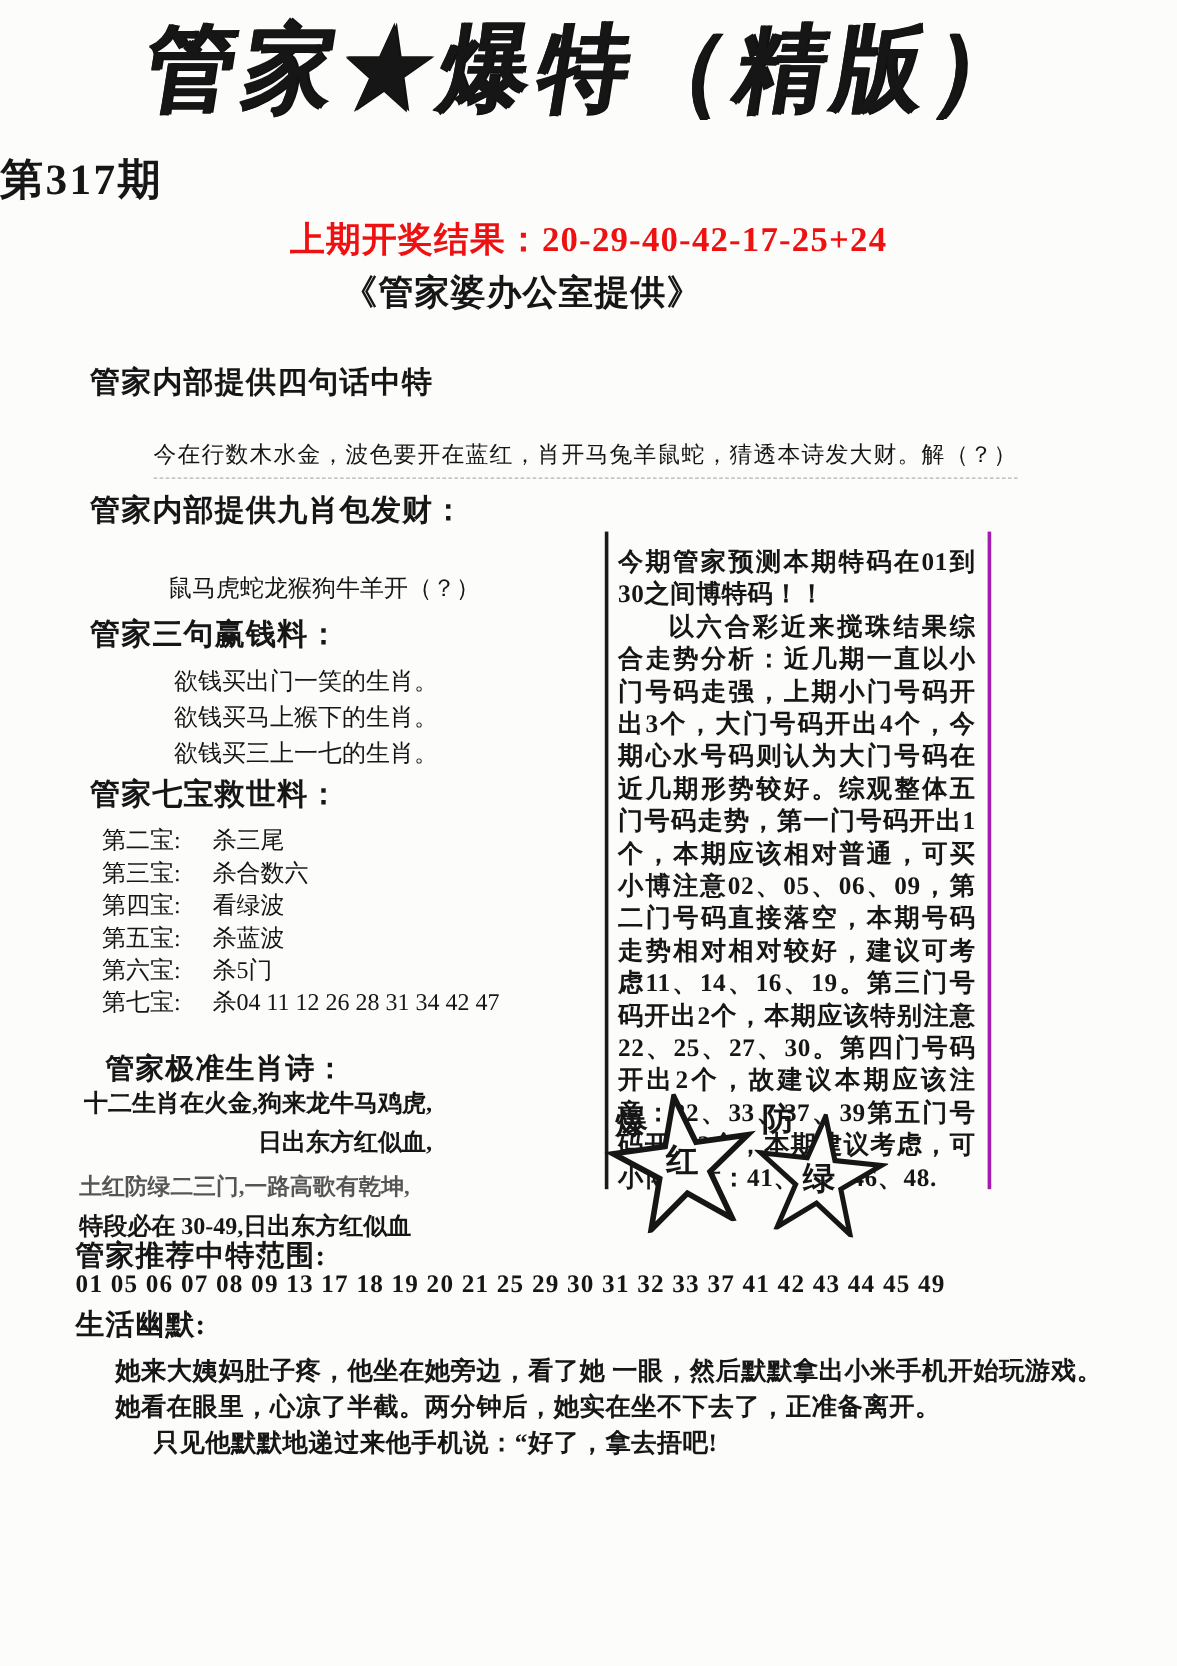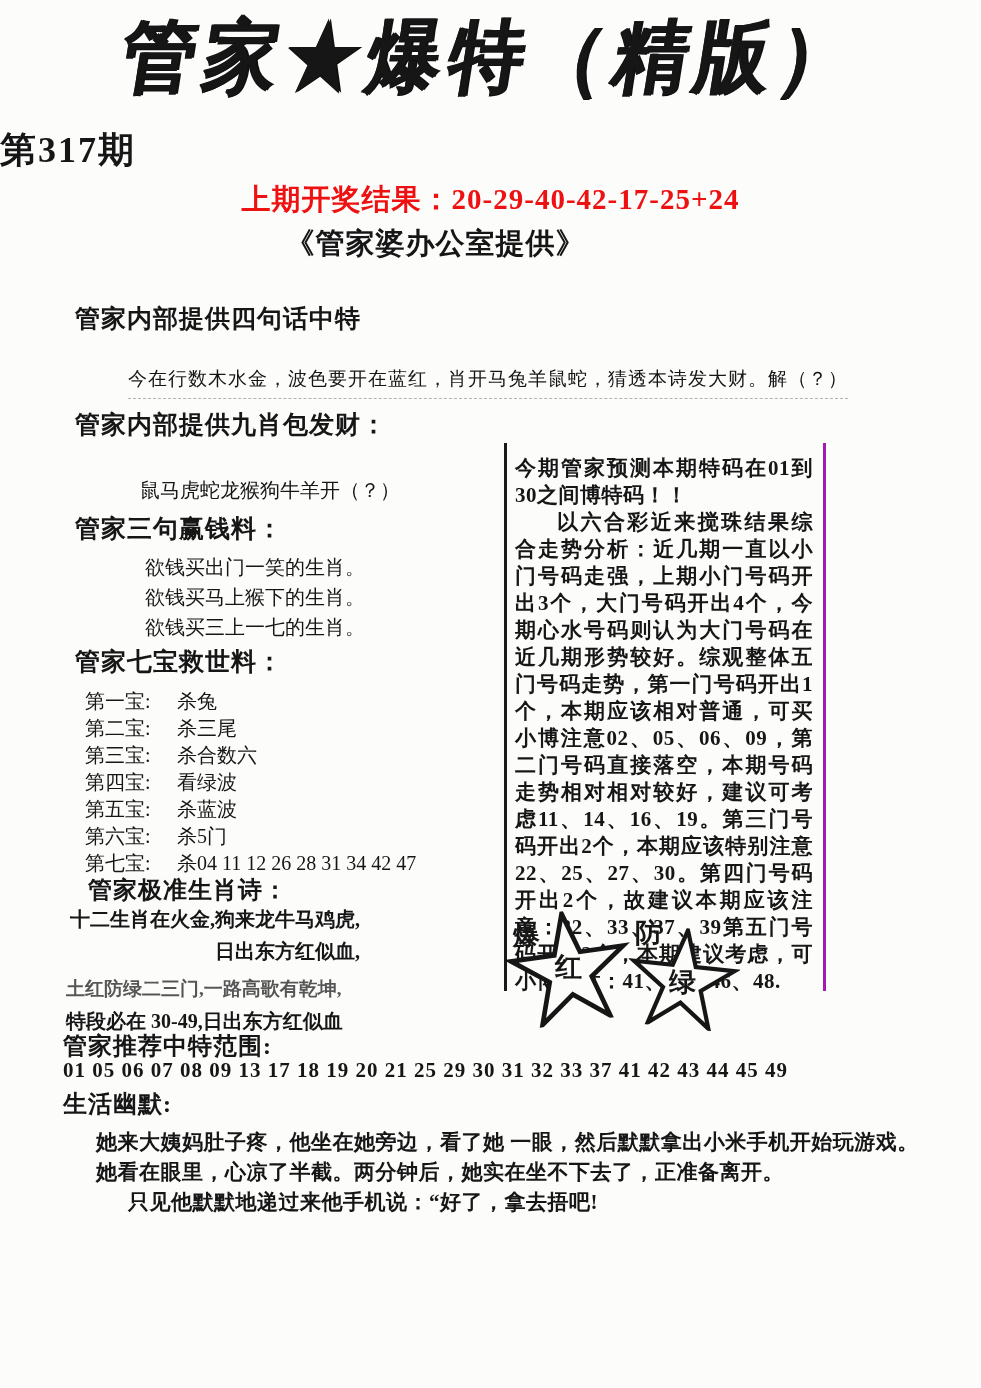--- a/index.html
+++ b/index.html
@@ -83,21 +83,20 @@
 <div class="abs sec-heading" style="left:75px;top:408px;">管家内部提供九肖包发财：</div>
 <div class="abs body-line" style="left:140px;top:477px;">鼠马虎蛇龙猴狗牛羊开（？）</div>
 
 <div class="abs sec-heading" style="left:75px;top:512px;">管家三句赢钱料：</div>
 <div class="abs body-line" style="left:145px;top:554px;">欲钱买出门一笑的生肖。</div>
 <div class="abs body-line" style="left:145px;top:584px;">欲钱买马上猴下的生肖。</div>
 <div class="abs body-line" style="left:145px;top:614px;">欲钱买三上一七的生肖。</div>
 
 <div class="abs sec-heading" style="left:75px;top:645px;">管家七宝救世料：</div>
 <div class="abs" style="left:85px;top:688px;">
-  <div class="treasure-row"><span class="t-label">第一宝:</span><span>杀兔</span></div>
   <div class="treasure-row"><span class="t-label">第二宝:</span><span>杀三尾</span></div>
   <div class="treasure-row"><span class="t-label">第三宝:</span><span>杀合数六</span></div>
   <div class="treasure-row"><span class="t-label">第四宝:</span><span>看绿波</span></div>
   <div class="treasure-row"><span class="t-label">第五宝:</span><span>杀蓝波</span></div>
   <div class="treasure-row"><span class="t-label">第六宝:</span><span>杀5门</span></div>
   <div class="treasure-row"><span class="t-label">第七宝:</span><span>杀04 11 12 26 28 31 34 42 47</span></div>
 </div>
 
 <div class="abs sec-heading" style="left:75px;top:874px;font-size:24px;margin-left:13px;">管家极准生肖诗：</div>
 <div class="abs poem-line" style="left:70px;top:906px;">十二生肖在火金,狗来龙牛马鸡虎,</div>

